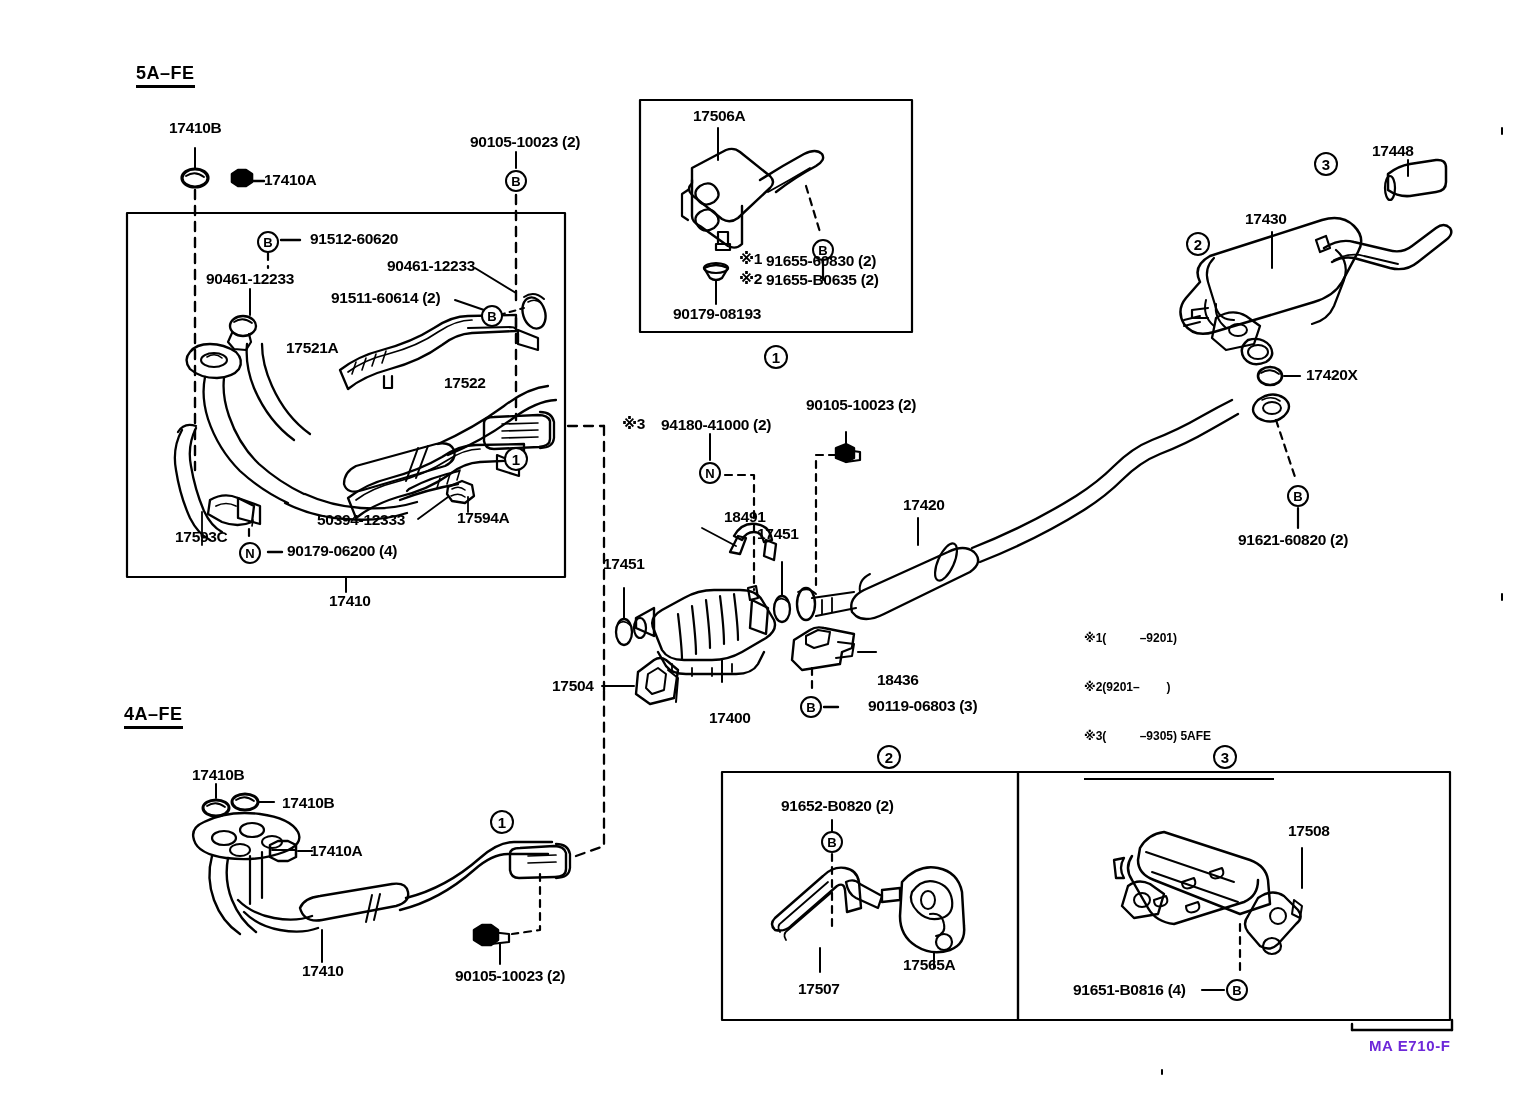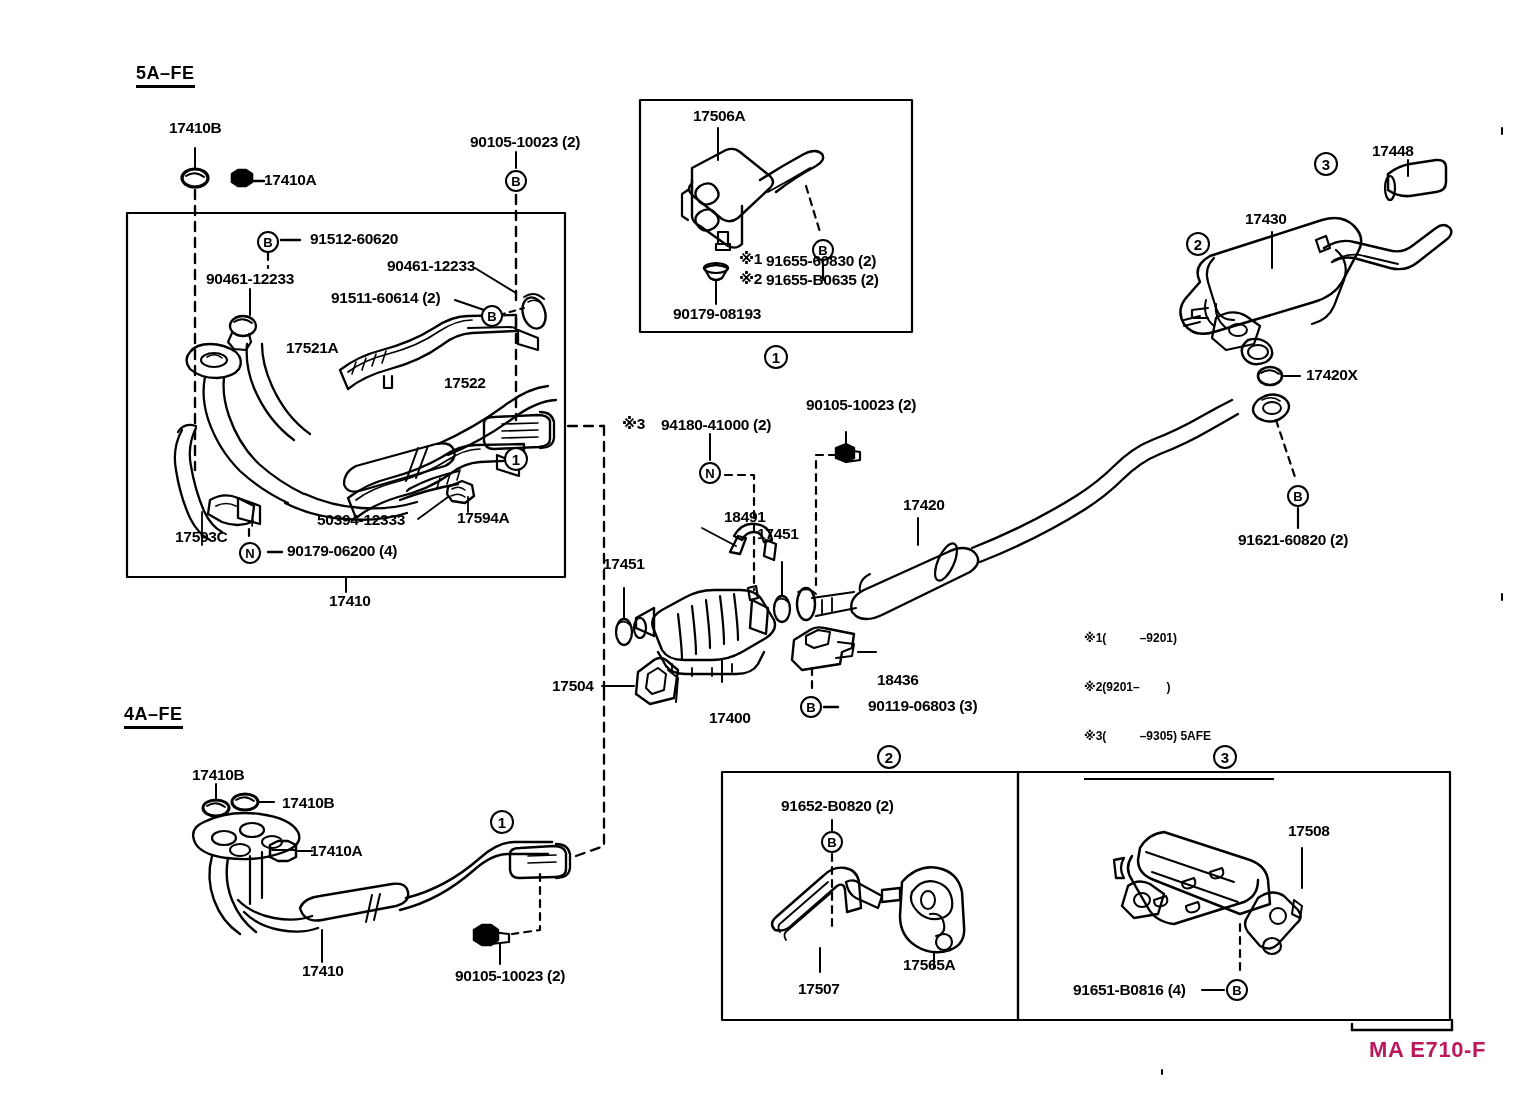--- a/index.html
+++ b/index.html
@@ -28,23 +28,23 @@
     letter-spacing:0.5px;
     color:#000;
     white-space:nowrap;
     border-bottom:3px solid #000;
     padding-bottom:3px;
     line-height:1;
   }
   .code{
     position:absolute;
     font-weight:bold;
-    font-size:22px;
+    font-size:15px;
     letter-spacing:0.6px;
-    color:#be185d;
+    color:#6d28d9;
     white-space:nowrap;
   }
   .circ{
     position:absolute;
     border:2.2px solid #000;
     border-radius:50%;
     box-sizing:border-box;
     display:flex;align-items:center;justify-content:center;
     font-weight:bold;
     font-size:14px;

